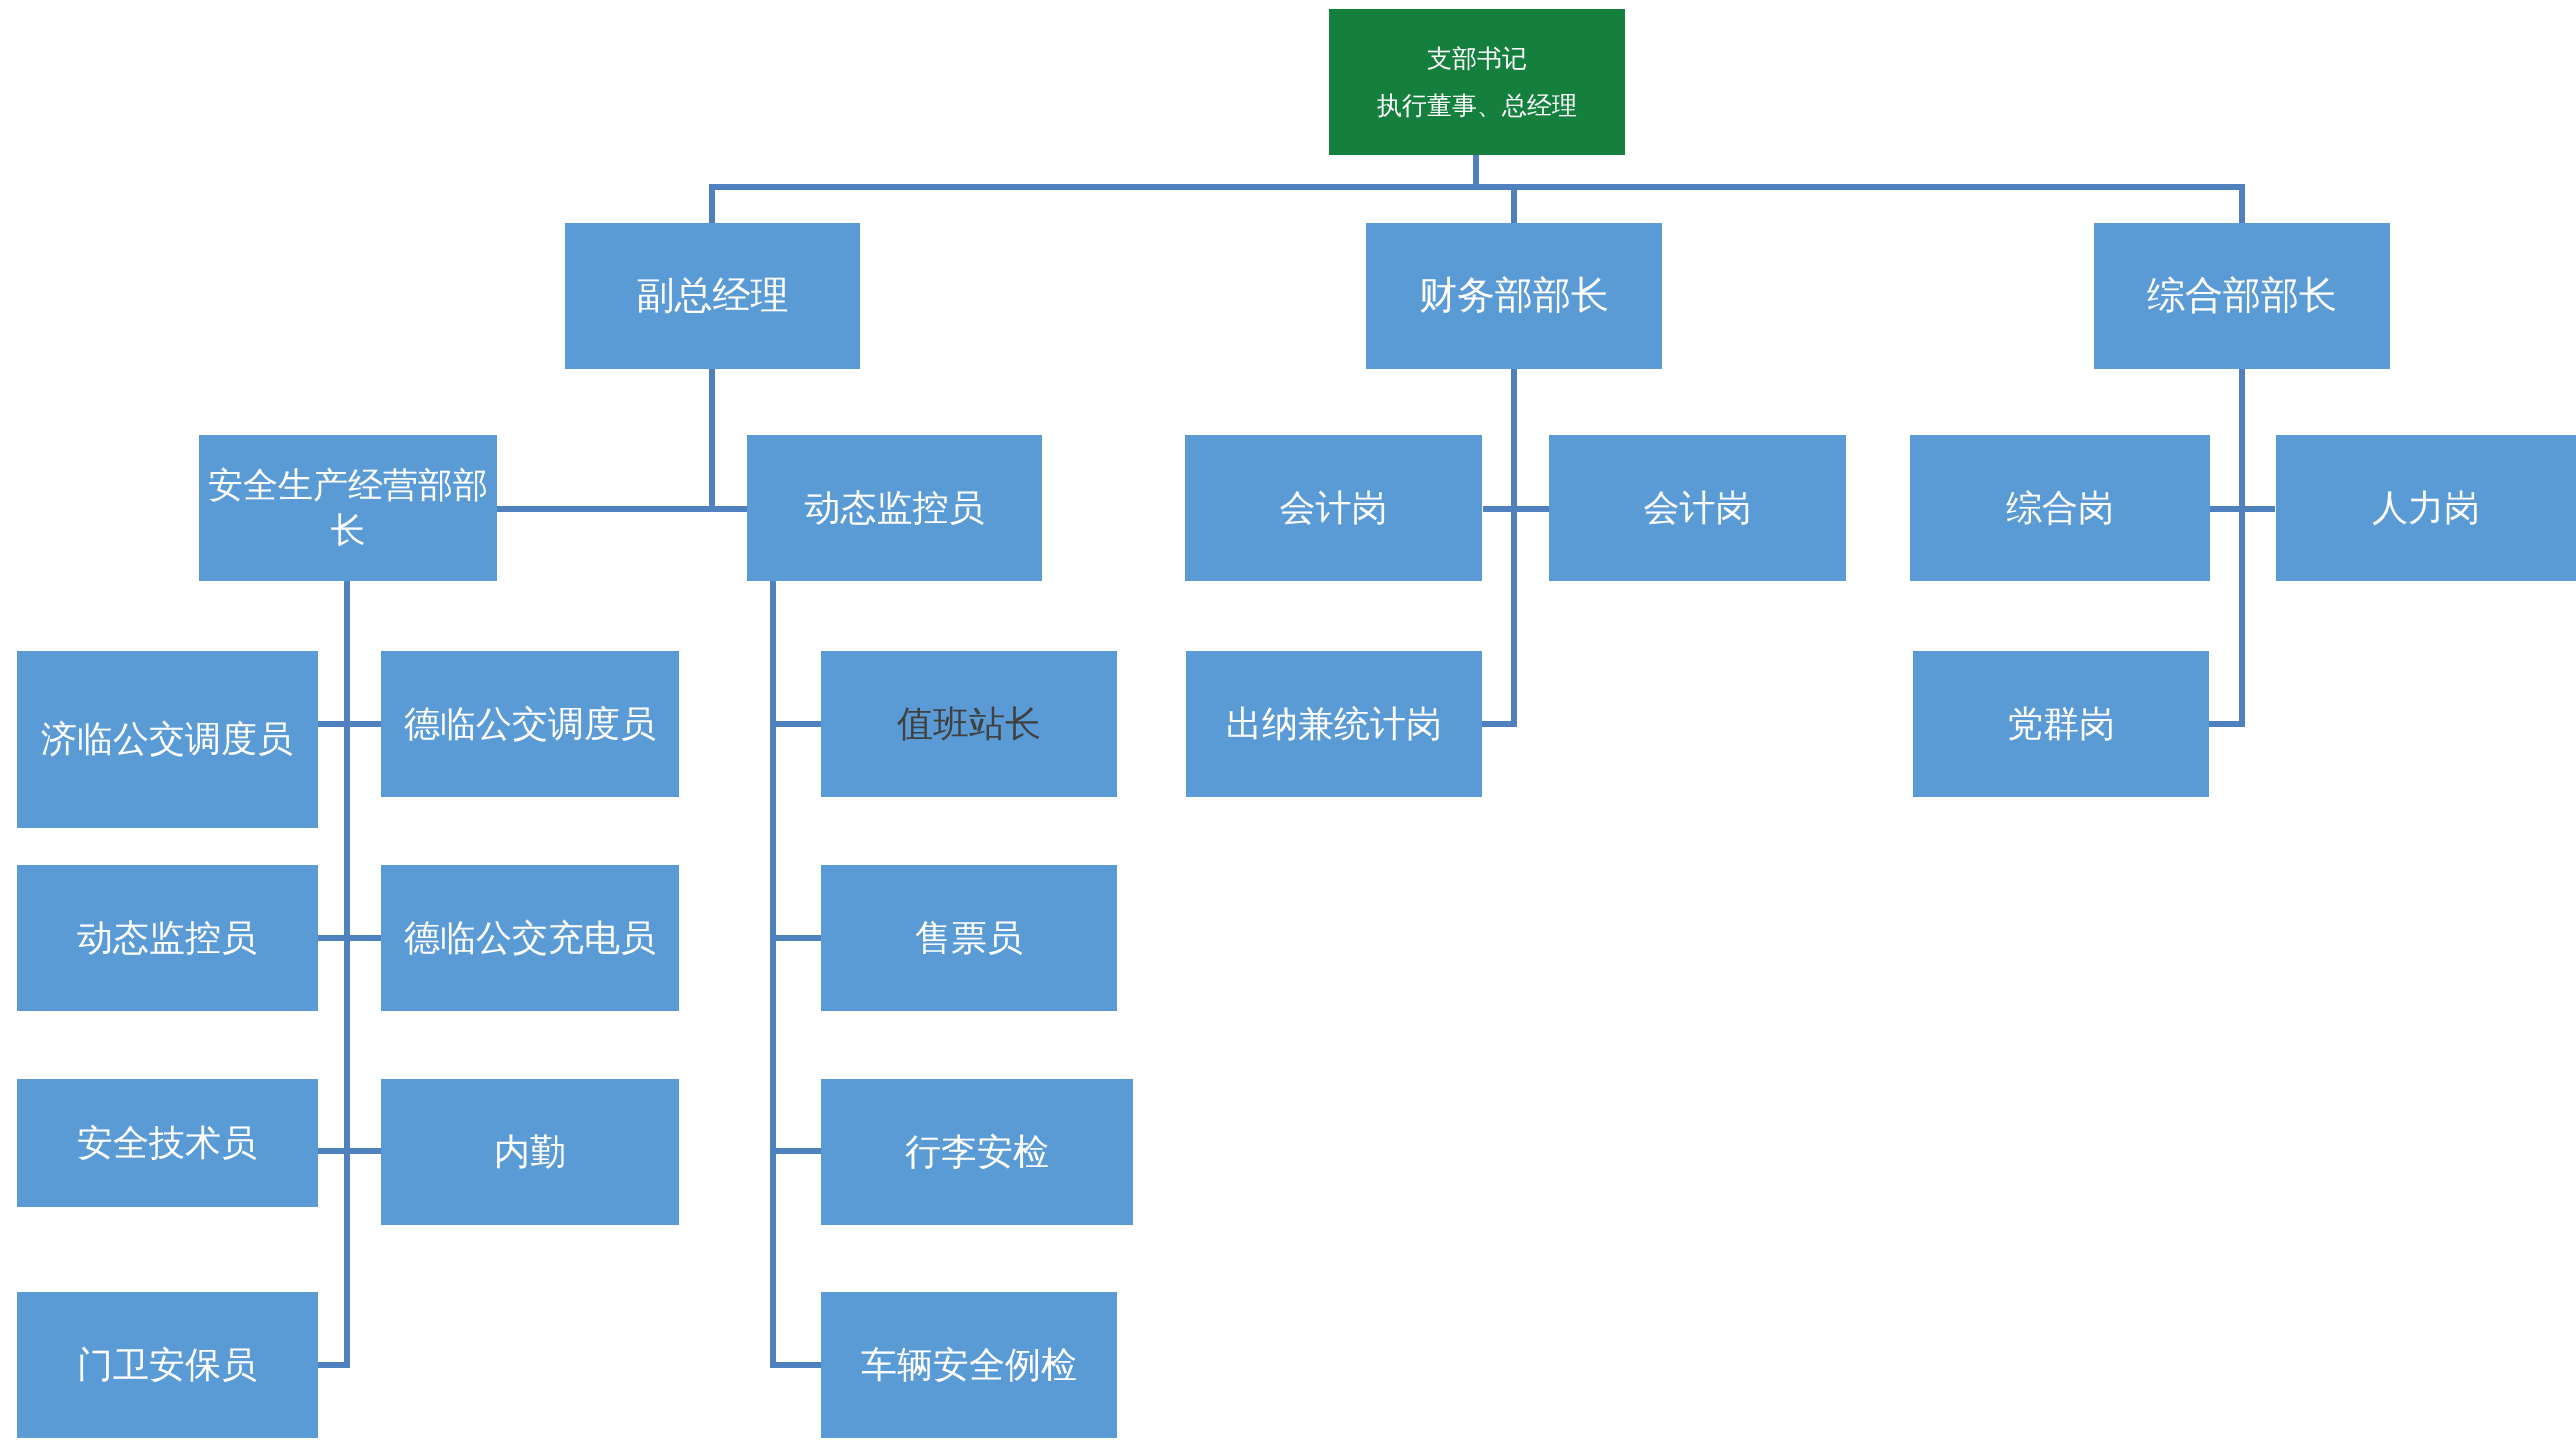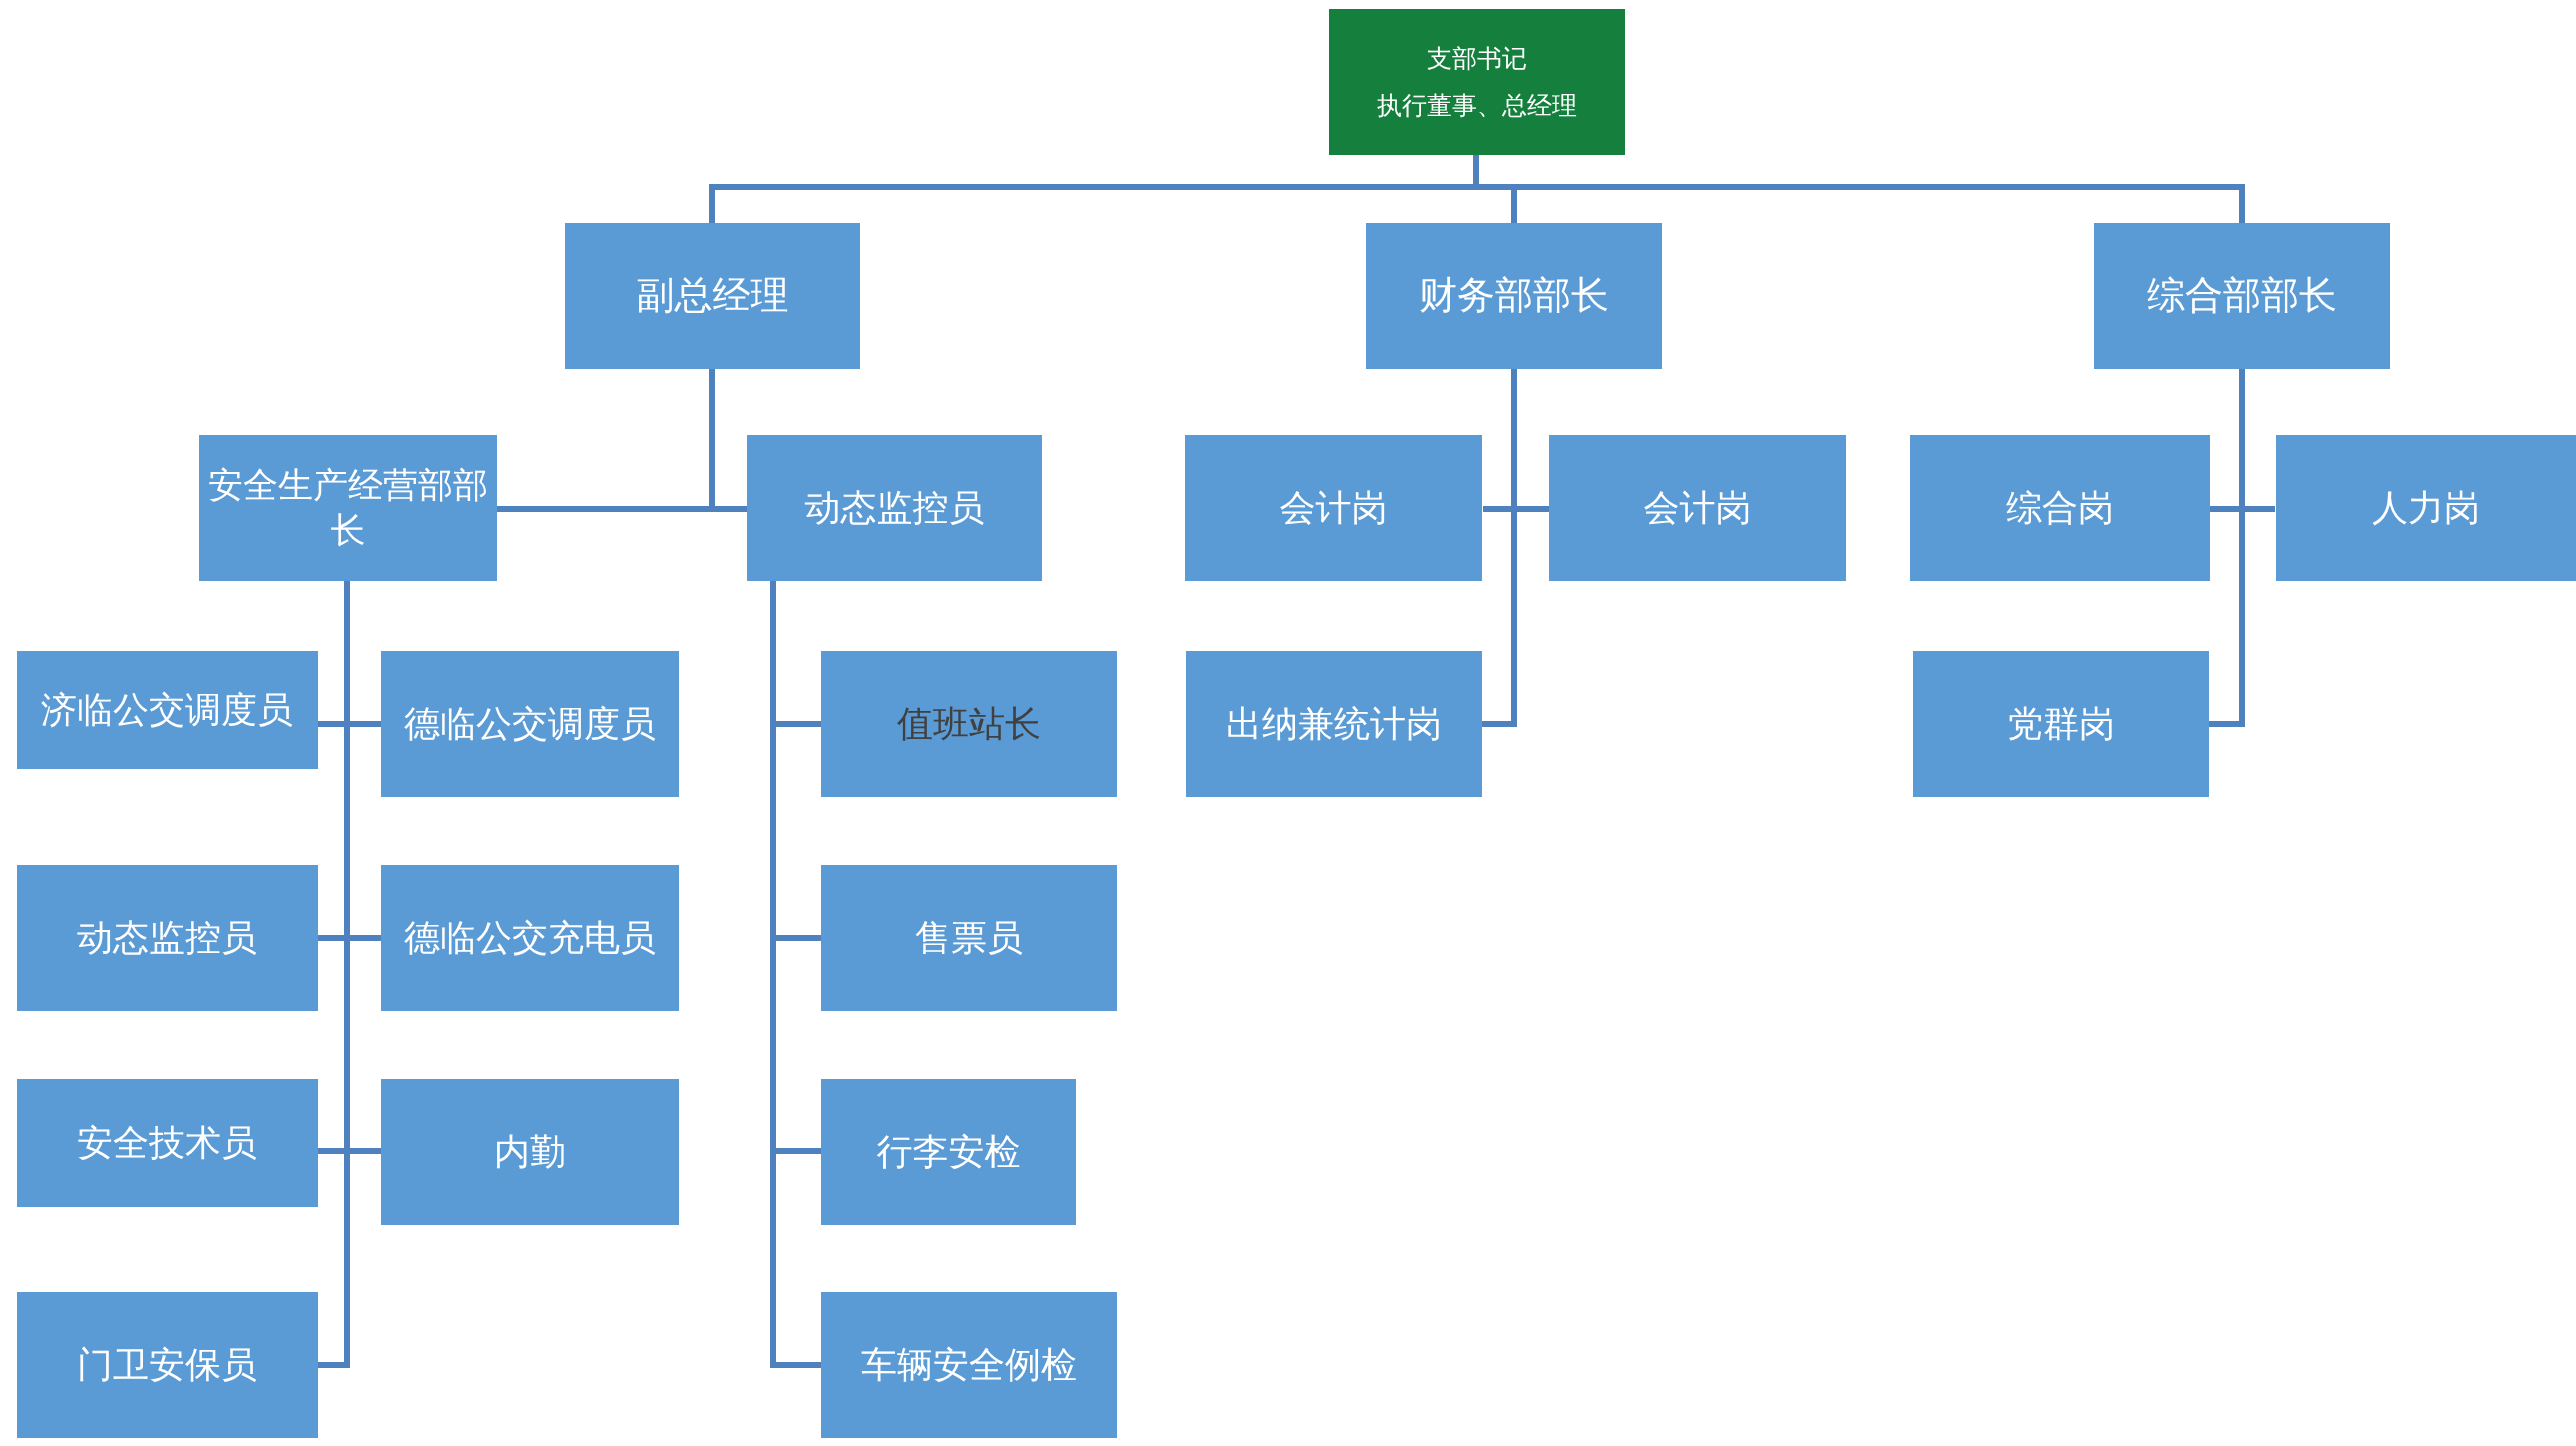--- a/index.html
+++ b/index.html
@@ -89,21 +89,21 @@
     </div>
     <div class="node" data-name="org-node-accountant-2" style="left: 1549px; top: 435px; width: 297px; height: 146px; font-size: 36px; background: rgb(91, 155, 213); color: rgb(255, 255, 255);">
       <span data-name="org-node-label">会计岗</span>
     </div>
     <div class="node" data-name="org-node-general-post" style="left: 1910px; top: 435px; width: 300px; height: 146px; font-size: 36px; background: rgb(91, 155, 213); color: rgb(255, 255, 255);">
       <span data-name="org-node-label">综合岗</span>
     </div>
     <div class="node" data-name="org-node-hr-post" style="left: 2276px; top: 435px; width: 300px; height: 146px; font-size: 36px; background: rgb(91, 155, 213); color: rgb(255, 255, 255); justify-content: center;">
       <span data-name="org-node-label">人力岗</span>
     </div>
-    <div class="node" data-name="org-node-jilin-dispatcher" style="left: 16.6px; top: 651px; width: 301px; height: 118px; font-size: 36px; background: rgb(91, 155, 213); color: rgb(255, 255, 255);">
+    <div class="node" data-name="org-node-jilin-dispatcher" style="left: 16.6px; top: 651px; width: 301px; height: 177px; font-size: 36px; background: rgb(91, 155, 213); color: rgb(255, 255, 255);">
       <span data-name="org-node-label">济临公交调度员</span>
     </div>
     <div class="node" data-name="org-node-delin-dispatcher" style="left: 381px; top: 651px; width: 298px; height: 146px; font-size: 36px; background: rgb(91, 155, 213); color: rgb(255, 255, 255);">
       <span data-name="org-node-label">德临公交调度员</span>
     </div>
     <div class="node" data-name="org-node-duty-station" style="left: 821px; top: 651px; width: 296px; height: 146px; font-size: 36px; background: rgb(91, 155, 213); color: #404040;">
       <span data-name="org-node-label">值班站长</span>
     </div>
     <div class="node" data-name="org-node-cashier-stat" style="left: 1186px; top: 651px; width: 296px; height: 146px; font-size: 36px; background: rgb(91, 155, 213); color: rgb(255, 255, 255);">
       <span data-name="org-node-label">出纳兼统计岗</span>
@@ -119,21 +119,21 @@
     </div>
     <div class="node" data-name="org-node-ticket-seller" style="left: 821px; top: 865px; width: 296px; height: 146px; font-size: 36px; background: rgb(91, 155, 213); color: rgb(255, 255, 255);">
       <span data-name="org-node-label">售票员</span>
     </div>
     <div class="node" data-name="org-node-safety-tech" style="left: 16.6px; top: 1079px; width: 301px; height: 128px; font-size: 36px; background: rgb(91, 155, 213); color: rgb(255, 255, 255);">
       <span data-name="org-node-label">安全技术员</span>
     </div>
     <div class="node" data-name="org-node-office-clerk" style="left: 381px; top: 1079px; width: 298px; height: 146px; font-size: 36px; background: rgb(91, 155, 213); color: rgb(255, 255, 255);">
       <span data-name="org-node-label">内勤</span>
     </div>
-    <div class="node" data-name="org-node-luggage-check" style="left: 821px; top: 1079px; width: 255px; height: 146px; font-size: 36px; background: rgb(91, 155, 213); color: rgb(255, 255, 255);">
+    <div class="node" data-name="org-node-luggage-check" style="left: 821px; top: 1079px; width: 312px; height: 146px; font-size: 36px; background: rgb(91, 155, 213); color: rgb(255, 255, 255);">
       <span data-name="org-node-label">行李安检</span>
     </div>
     <div class="node" data-name="org-node-gate-guard" style="left: 16.6px; top: 1292px; width: 301px; height: 146px; font-size: 36px; background: rgb(91, 155, 213); color: rgb(255, 255, 255);">
       <span data-name="org-node-label">门卫安保员</span>
     </div>
     <div class="node" data-name="org-node-vehicle-check" style="left: 821px; top: 1292px; width: 296px; height: 146px; font-size: 36px; background: rgb(91, 155, 213); color: rgb(255, 255, 255);">
       <span data-name="org-node-label">车辆安全例检</span>
     </div>
   </div>
 

